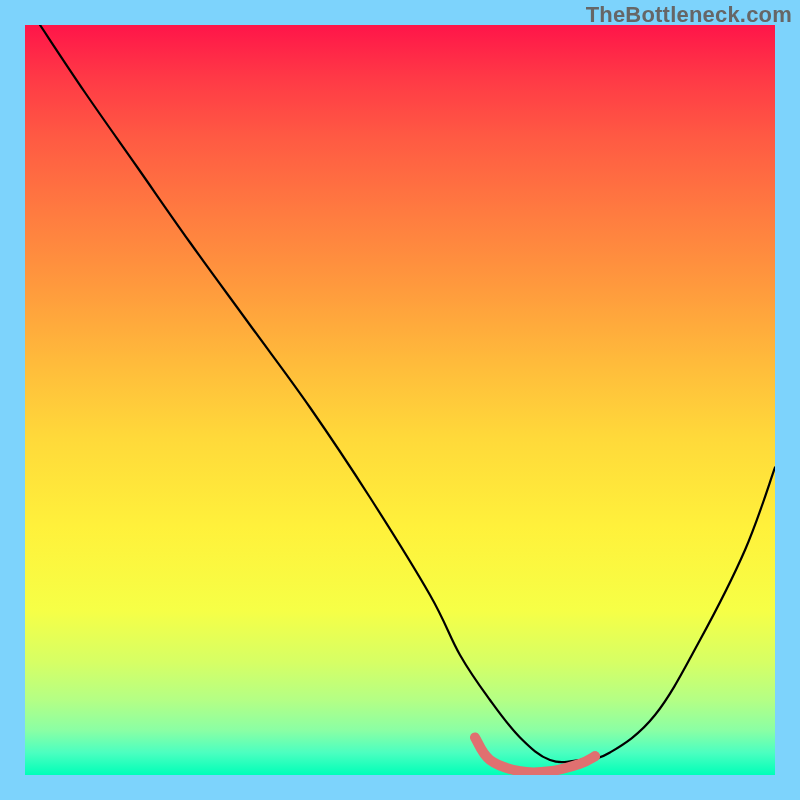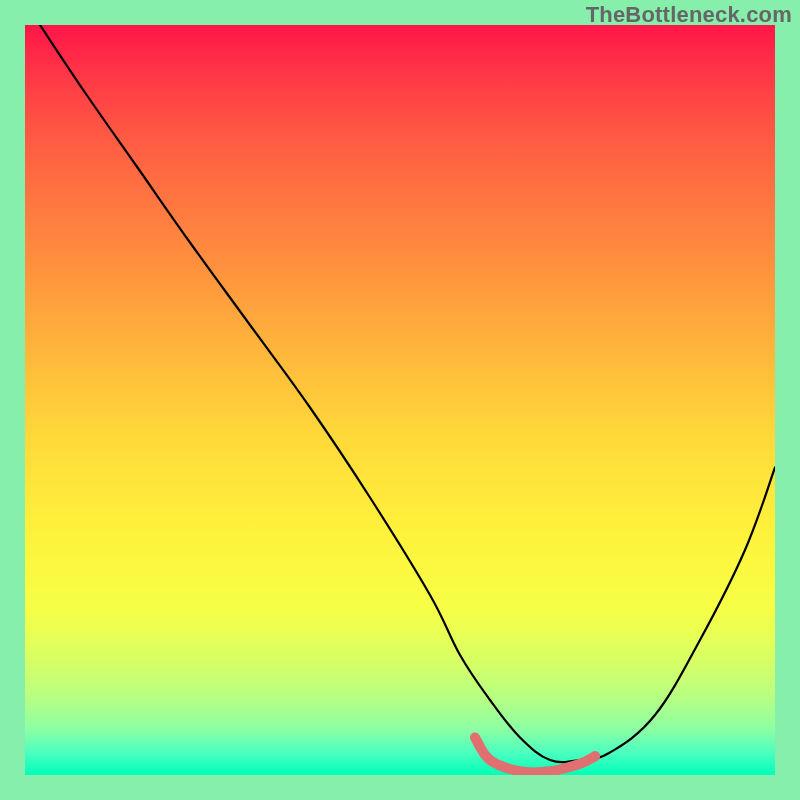--- a/index.html
+++ b/index.html
@@ -8,21 +8,21 @@
     width: 800px;
     height: 800px;
     background: #000;
     overflow: hidden;
     font-family: Arial, Helvetica, sans-serif;
   }
   .outer {
     position: relative;
     width: 800px;
     height: 800px;
-    background: #86efac;
+    background: #7dd3fc;
   }
   .watermark {
     position: absolute;
     top: 2px;
     right: 8px;
     font-size: 22px;
     font-weight: 600;
     color: #666;
     letter-spacing: 0.2px;
     z-index: 20;

